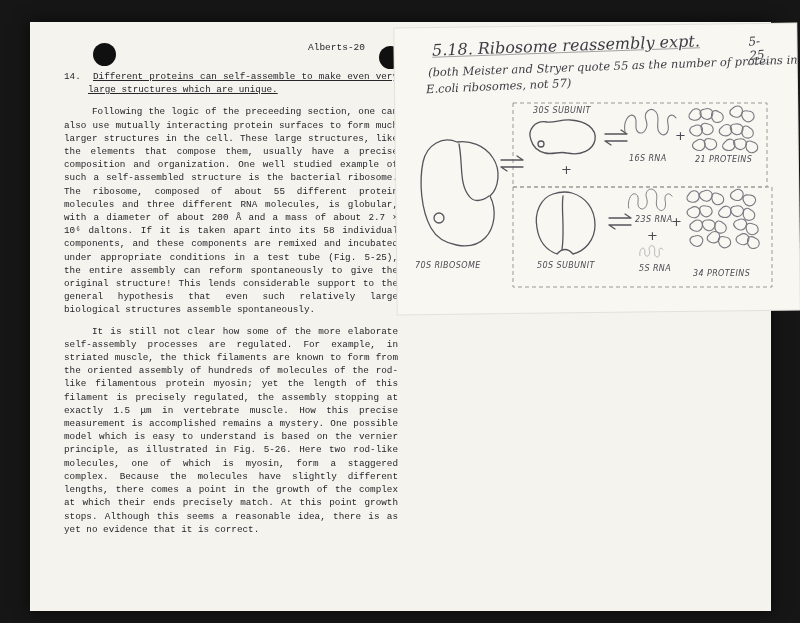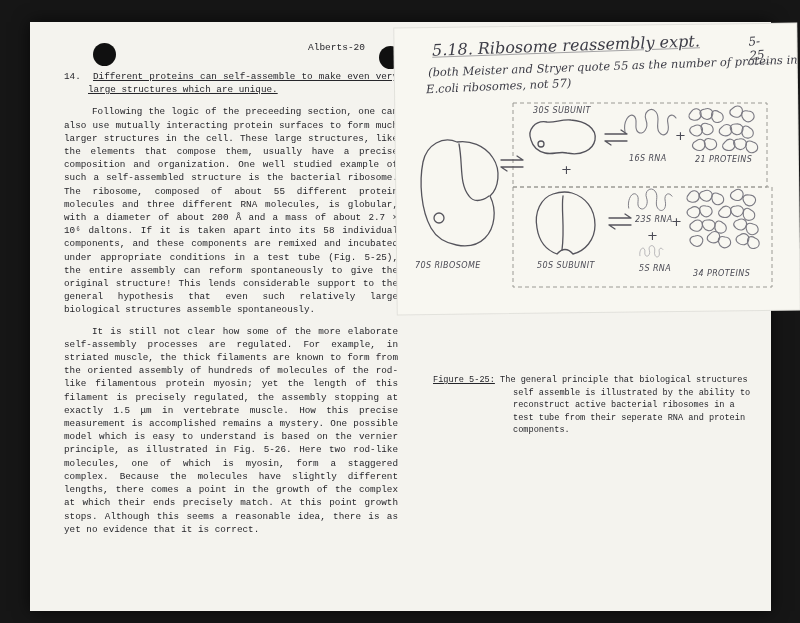--- a/index.html
+++ b/index.html
@@ -155,15 +155,14 @@
         <use href="#prot" transform="translate(338,126) rotate(70)"></use>
       <use href="#prot" transform="translate(280,138) rotate(40)"></use>
         <use href="#prot" transform="translate(295,136) rotate(10)"></use>
         <use href="#prot" transform="translate(310,139) rotate(65)"></use>
         <use href="#prot" transform="translate(325,137) rotate(25)"></use>
         <use href="#prot" transform="translate(340,140) rotate(80)"></use>
     </g>
     <text class="fig-label" x="278" y="178">34 PROTEINS</text>
   </svg>
 
-  <div class="caption"><span class="cap-label">Figure 5-25:</span> <span>The general principle that biological structures self assemble is illustrated by the ability to reconstruct active bacterial ribosomes in a test tube from their seperate RNA and protein components.</span></div>
 
 </div>
 
 </body></html>

